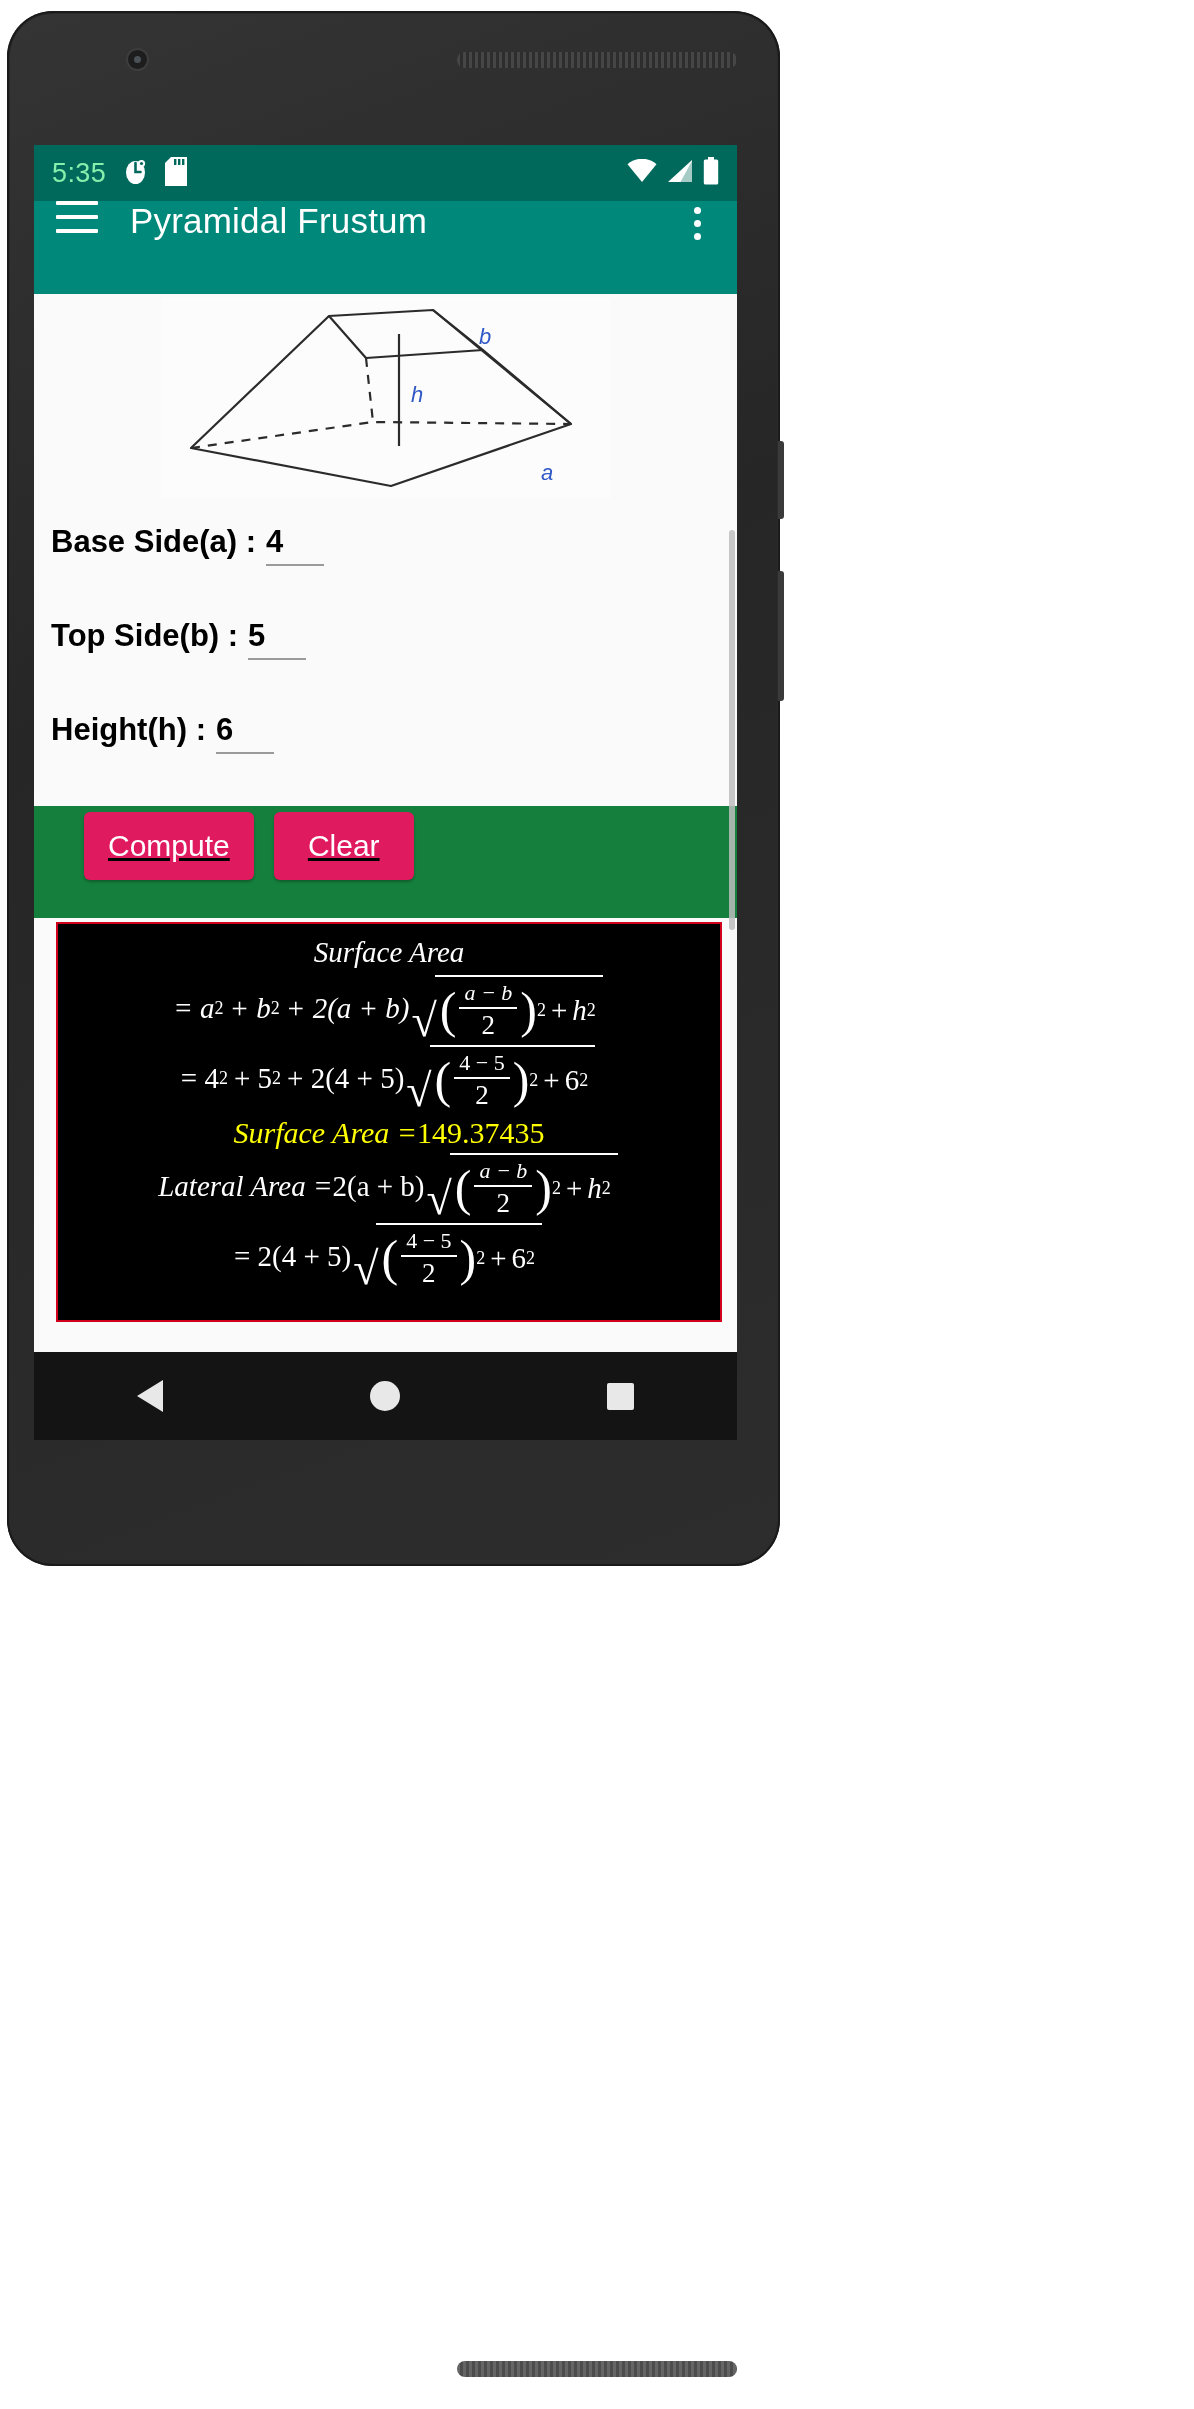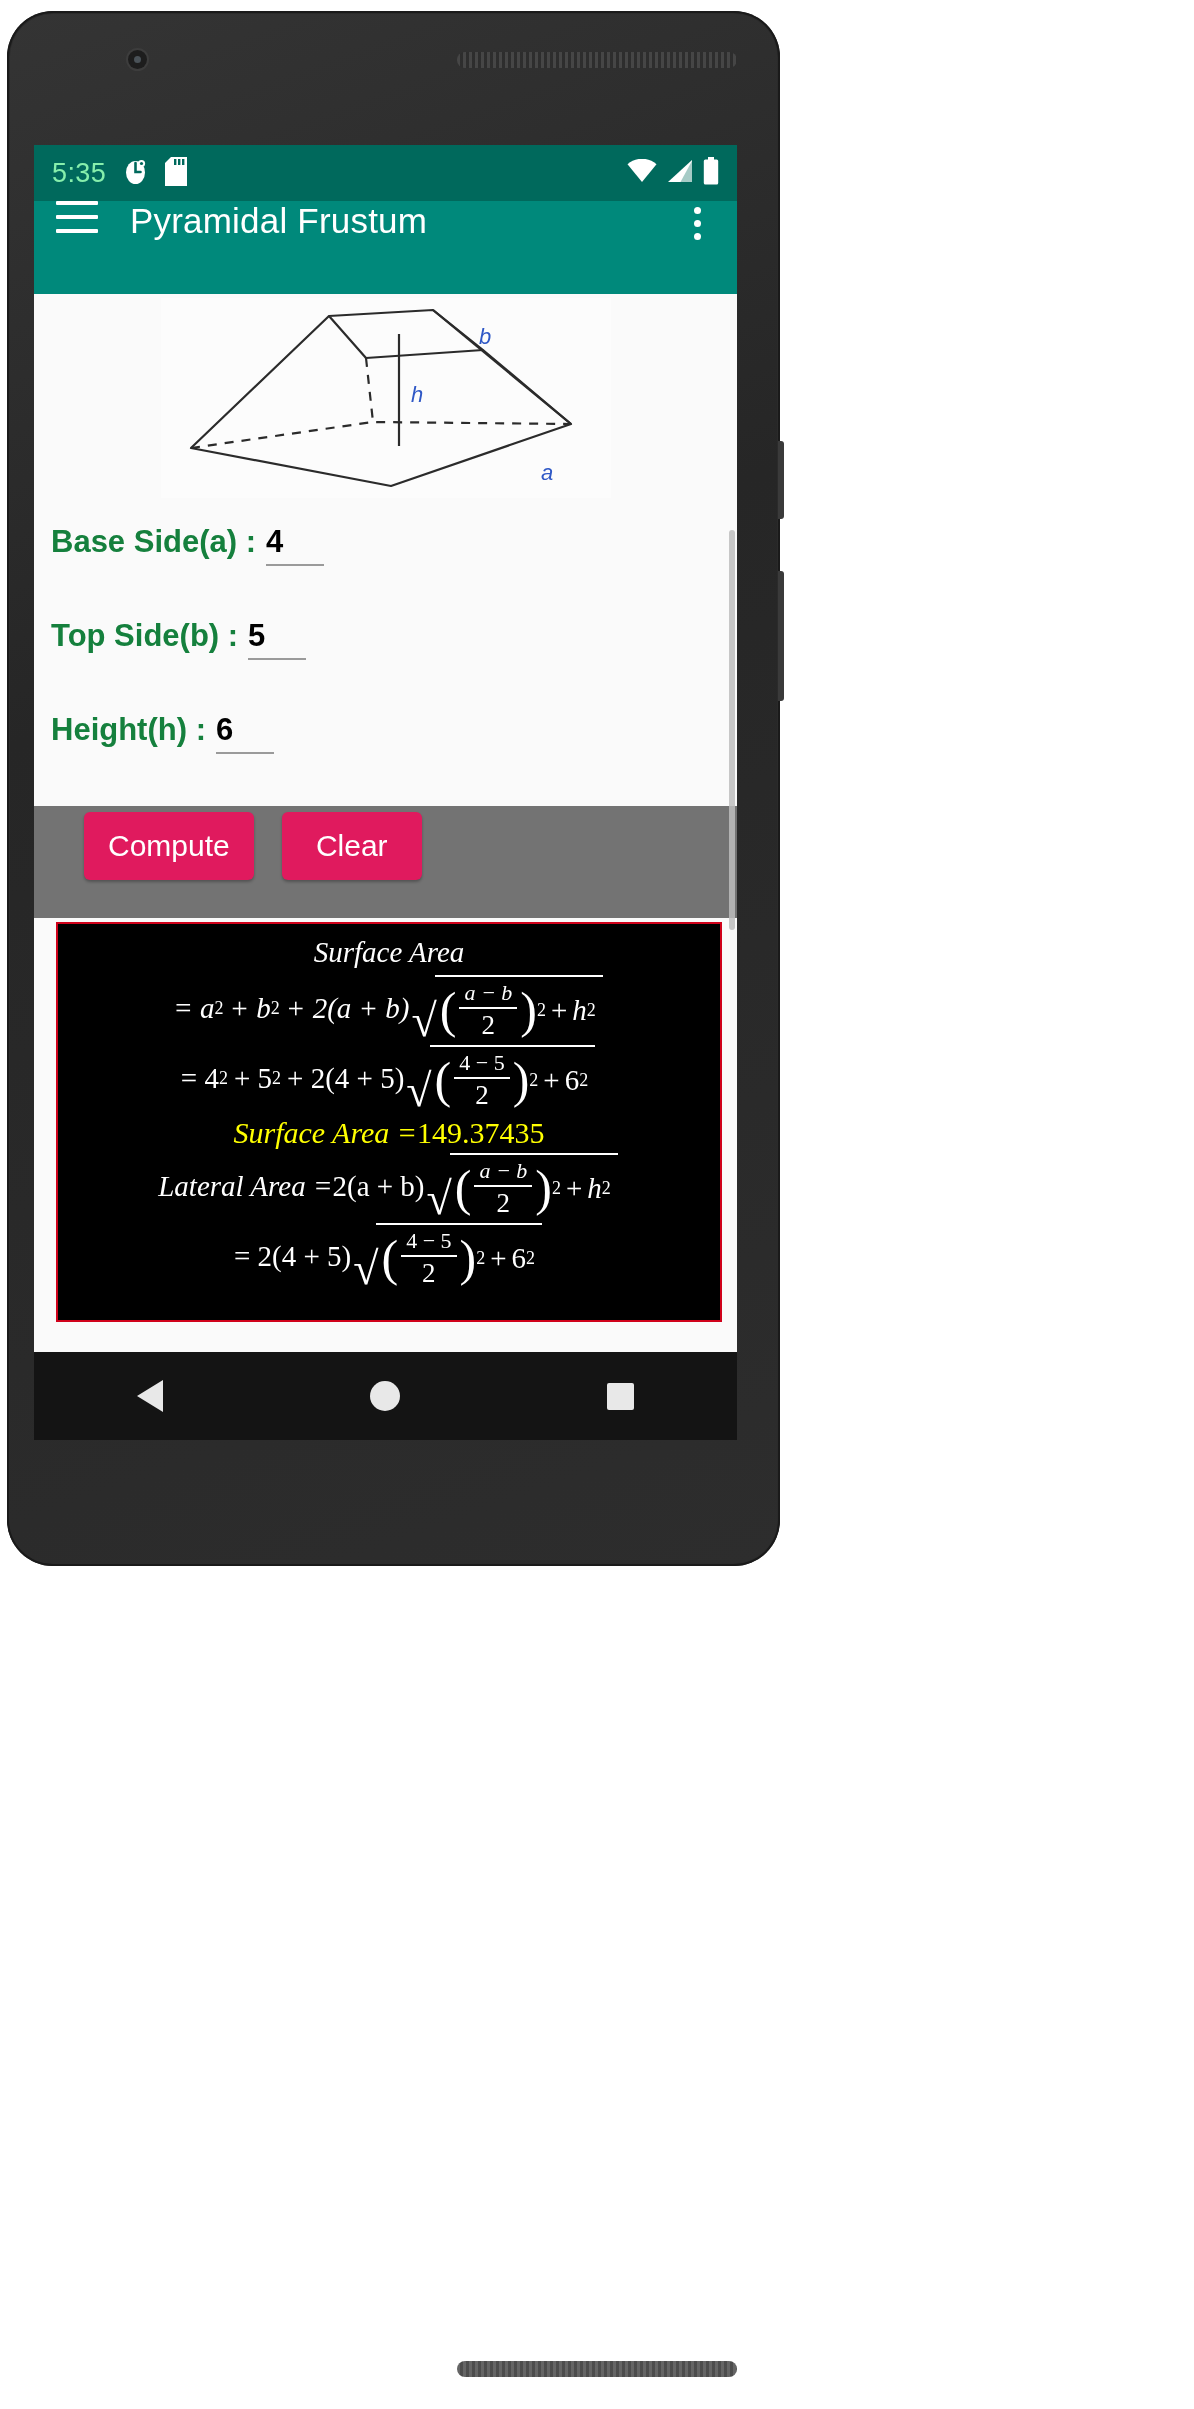--- a/index.html
+++ b/index.html
@@ -216,21 +216,21 @@
   
   .fields { padding: 26px 0 0 0; background: #fafafa; }
 
   .field-row {
     display: flex;
     align-items: baseline;
     padding: 0 0 0 17px;
     margin-bottom: 52px;
   }
   .field-label {
-    color: #15803d;
+    color: #000000;
     font-size: 31px;
     font-weight: bold;
     font-family: "Liberation Sans", sans-serif;
     white-space: nowrap;
   }
   .field-input {
     margin-left: 10px;
     min-width: 52px;
     border: none;
     border-bottom: 2px solid #9a9a9a;
@@ -240,24 +240,25 @@
     font-weight: bold;
     font-family: "Liberation Sans", sans-serif;
     padding: 0 6px 4px 0;
     outline: none;
     width: 58px;
   }
 
   
   .btn-row {
     display: flex;
-    gap: 28px;
+    gap: 20px;
     padding: 6px 0 0 50px;
-    background: #737373;
+    background: #15803d;
     padding-bottom: 38px;
+    text-decoration: underline;
   }
   .btn {
     background: #e01a5e;
     color: #ffffff;
     border: none;
     border-radius: 6px;
     font-size: 30px;
     font-family: "Liberation Sans", sans-serif;
     padding: 17px 24px;
     min-width: 140px;

